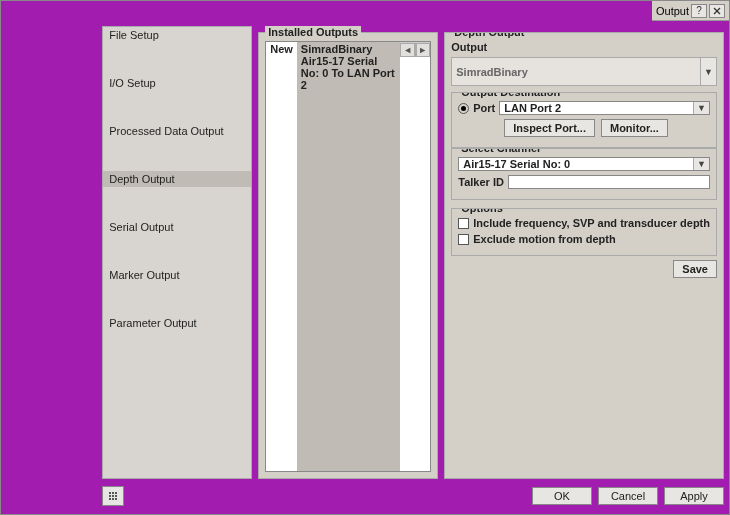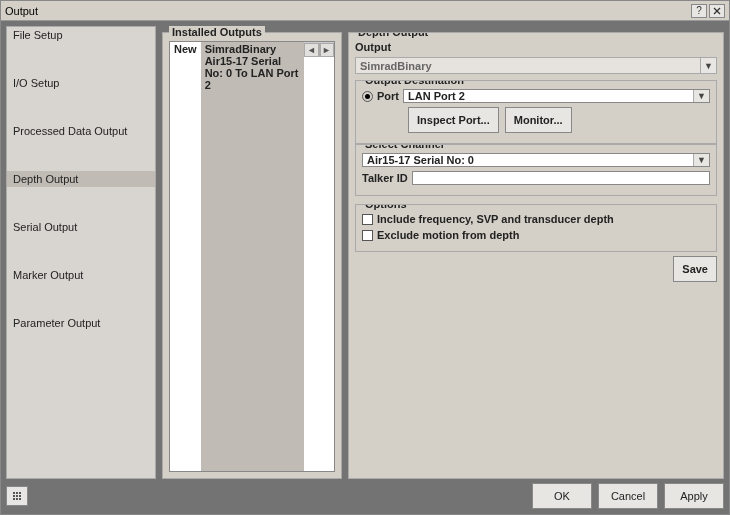--- a/index.html
+++ b/index.html
@@ -1,17 +1,17 @@
 <!DOCTYPE html>
 <html><head>
 <meta charset="utf-8">
 <style>
   * { box-sizing: border-box; font-family: Tahoma, Arial, sans-serif; font-size: 11px; }
   body { margin: 0; background: #d4d0c8; }
-  .window { width: 730px; height: 515px; background: #737373; border: 1px solid #888; position: relative; display: flex; flex-direction: column; }
+  .window { width: 730px; height: 515px; background: #a21caf; border: 1px solid #888; position: relative; display: flex; flex-direction: column; align-items: flex-end; }
   .titlebar { height: 20px; background: #d4d0c8; border-bottom: 1px solid #999; display: flex; align-items: center; padding: 0 4px; }
   .titlebar-text { flex: 1; color: #000; }
   .titlebar-btn { width: 16px; height: 14px; background: #e8e6e2; border: 1px solid #888; margin-left: 2px; display: flex; align-items: center; justify-content: center; font-size: 10px; cursor: pointer; color:#333; line-height:1; }
   .body { flex: 1; display: flex; flex-direction: column; padding: 5px; overflow:hidden; }
   .main-row { flex: 1; display: flex; gap: 6px; min-height:0; }
   .sidebar { width: 150px; border: 1px solid #aaa; background: #d8d5d0; display:flex; flex-direction:column;gap:32px; }
   .side-item { padding: 2px 6px; cursor: pointer; color:#222; }
   .side-item.selected { background: #c0bcb5; }
   .grouplike { border: 1px solid #aaa; position: relative; margin-top:6px; padding: 8px 6px 6px 6px; background:#d4d0c8;font-weight:bold; }
   .grouplike > .legend { position:absolute; top:-7px; left:6px; background:#d4d0c8; padding:0 3px; color:#222; }
@@ -21,26 +21,26 @@
   .outputs-list .list-row { padding:1px 4px; cursor:pointer; color:#222; }
   .outputs-list .list-row.selected { background:#c0bcb5; }
   .hscroll { height:15px; border-top:1px solid #ccc; display:flex; align-items:stretch; background:#eee; }
   .hscroll .arrow { width:15px; background:#e2e0dc; border:1px solid #aaa; display:flex; align-items:center; justify-content:center; font-size:9px; color:#555; }
   .hscroll .track { flex:1; background:#eee; position:relative; }
   .hscroll .thumb { position:absolute; left:0; top:0; height:100%; width:55%; background:#d4d0c8; border:1px solid #aaa; }
   .right-col { flex:1; display:flex; flex-direction:column; min-width:0; }
   .right-col .grouplike { flex:1; overflow:hidden; }
   .row { display:flex; align-items:center; gap:4px; margin-bottom:4px; }
   .lbl { color:#222; }
-  .ro-field { flex:1; height:17px; background:#e6e3de; border:1px solid #aaa; color:#666; display:flex; align-items:center; padding:0 4px; position:relative; }
+  .ro-field { flex:1; height:29px; background:#e6e3de; border:1px solid #aaa; color:#666; display:flex; align-items:center; padding:0 4px; position:relative; }
   .combo-arrow { position:absolute; right:0; top:0; width:16px; height:100%; border-left:1px solid #aaa; background:#e8e6e2; display:flex; align-items:center; justify-content:center; font-size:9px; color:#444; }
   .text-input { flex:1; height:14px; background:#fff; border:1px solid #888; padding:0 4px; color:#222; position:relative; }
   .radio-dot { width:11px; height:11px; border:1px solid #555; border-radius:50%; display:inline-flex; align-items:center; justify-content:center; }
   .radio-dot .inner { width:5px; height:5px; background:#000; border-radius:50%; }
-  .btn { height:18px; padding:12px 8px; background:#e8e6e2; border:1px solid #888; display:inline-flex; align-items:center; justify-content:center; cursor:pointer; color:#222; }
+  .btn { height:18px; padding:0 8px; background:#e8e6e2; border:1px solid #888; display:inline-flex; align-items:center; justify-content:center; cursor:pointer; color:#222; }
   .chk { width:11px; height:11px; border:1px solid #555; background:#fff; display:inline-block; }
   .save-row { display:flex; justify-content:flex-end; margin-top:4px; }
   .bottom-row { height:26px; display:flex; align-items:center; gap:6px; margin-top:4px; }
   .pin-btn { width:22px; height:20px; border:1px solid #888; background:#e8e6e2; display:flex; align-items:center; justify-content:center; cursor:pointer; color:#444; }
   .dots { display:grid; grid-template-columns:repeat(3,2px); grid-template-rows:repeat(3,2px); gap:1px; }
   .dots span { width:2px; height:2px; background:#555; }
 </style>
 </head>
 <body>
 

